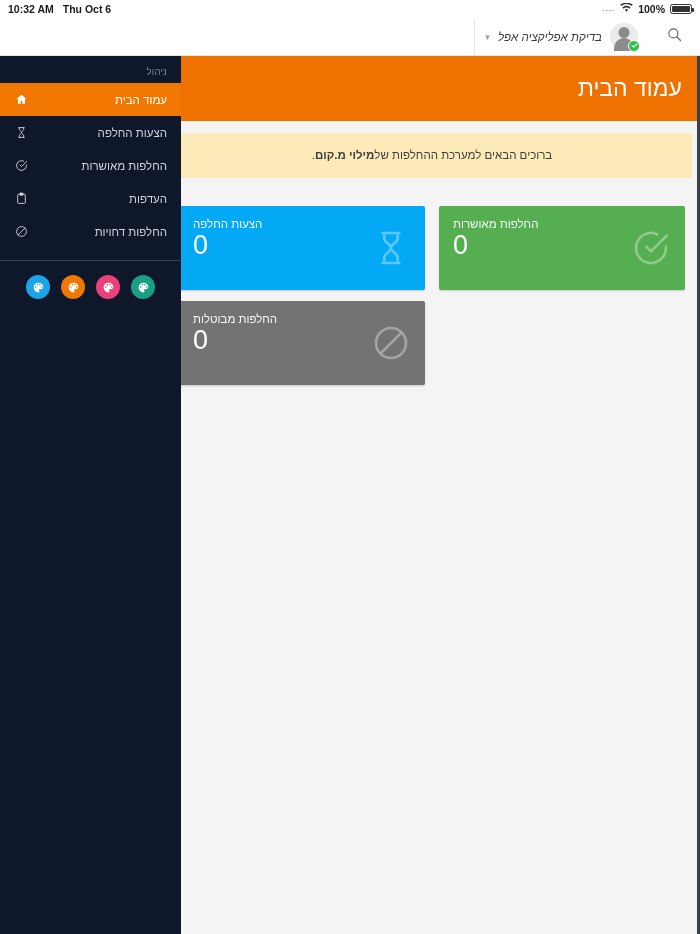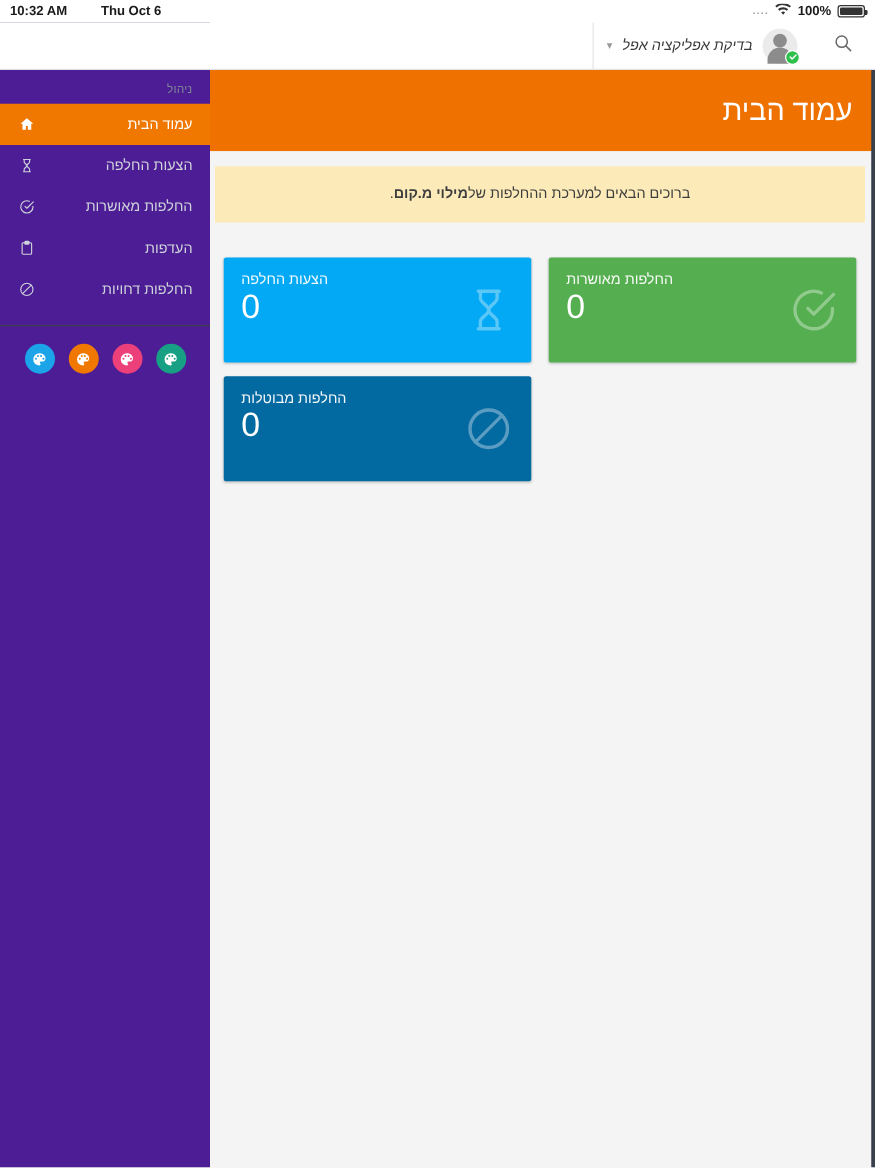--- a/index.html
+++ b/index.html
@@ -12,21 +12,21 @@
   .screen { position: relative; width: 700px; height: 934px; background: #f4f4f4; }
 
   
   .statusbar {
     position: absolute; top: 0; left: 0; width: 700px; height: 18px;
     background: #ffffff; direction: ltr;
     display: flex; align-items: center; justify-content: space-between;
     padding: 0 8px; font-size: 10.5px; font-weight: bold; color: #1a1a1a;
     z-index: 40;
   }
-  .sb-left { display: flex; align-items: flex-start; gap: 27px; }
+  .sb-left { display: flex; align-items: flex-start; gap: 9px; }
   .sb-right { display: flex; align-items: center; gap: 5px; }
   .sb-dots { letter-spacing: 1px; font-size: 8px; color: #9a9a9a; transform: translateY(-1px); }
   .sb-wifi { display: inline-block; }
   .sb-batt {
     width: 22px; height: 10px; border: 1px solid #333; border-radius: 2.5px;
     position: relative; display: inline-block;
   }
   .sb-batt::after {
     content: ""; position: absolute; right: -3px; top: 3px;
     width: 2px; height: 4px; background: #333; border-radius: 0 1px 1px 0;
@@ -105,26 +105,26 @@
   }
   .card .lbl { font-size: 11.5px; text-align: left; opacity: .95; }
   .card .val { font-size: 27px; text-align: left; line-height: 1.15; font-weight: normal; }
   .card .ghost {
     position: absolute; right: 14px; top: 50%; transform: translateY(-50%);
     opacity: .35;
   }
   .card .ghost svg { width: 40px; height: 40px; display: block; }
   .card-green  { background: #55ae4f; }
   .card-blue   { background: #03a9f4; }
-  .card-orange { background: #0369a1; }
+  .card-orange { background: #737373; }
 
   
   .sidebar {
-    position: absolute; top: 18px; left: 0; width: 168px; height: 916px;
-    background: #4c1d95; color: #cfd3db; z-index: 20;
+    position: absolute; top: 18px; left: 0; width: 181px; height: 916px;
+    background: #0f172a; color: #cfd3db; z-index: 20;
     display: flex; flex-direction: column;
   }
   .sb-head {
     height: 38px; flex: none; background: #3a3f4c;
     display: flex; flex-direction: row-reverse; align-items: center;
     padding: 0 14px; gap: 10px;
   }
   .sb-title { font-size: 12px; color: #e9ecf1; flex: 1; text-align: right; }
   .pinbtn { width: 18px; height: 18px; display: flex; align-items: center; justify-content: center; }
   .pinbtn svg { width: 14px; height: 14px; }

